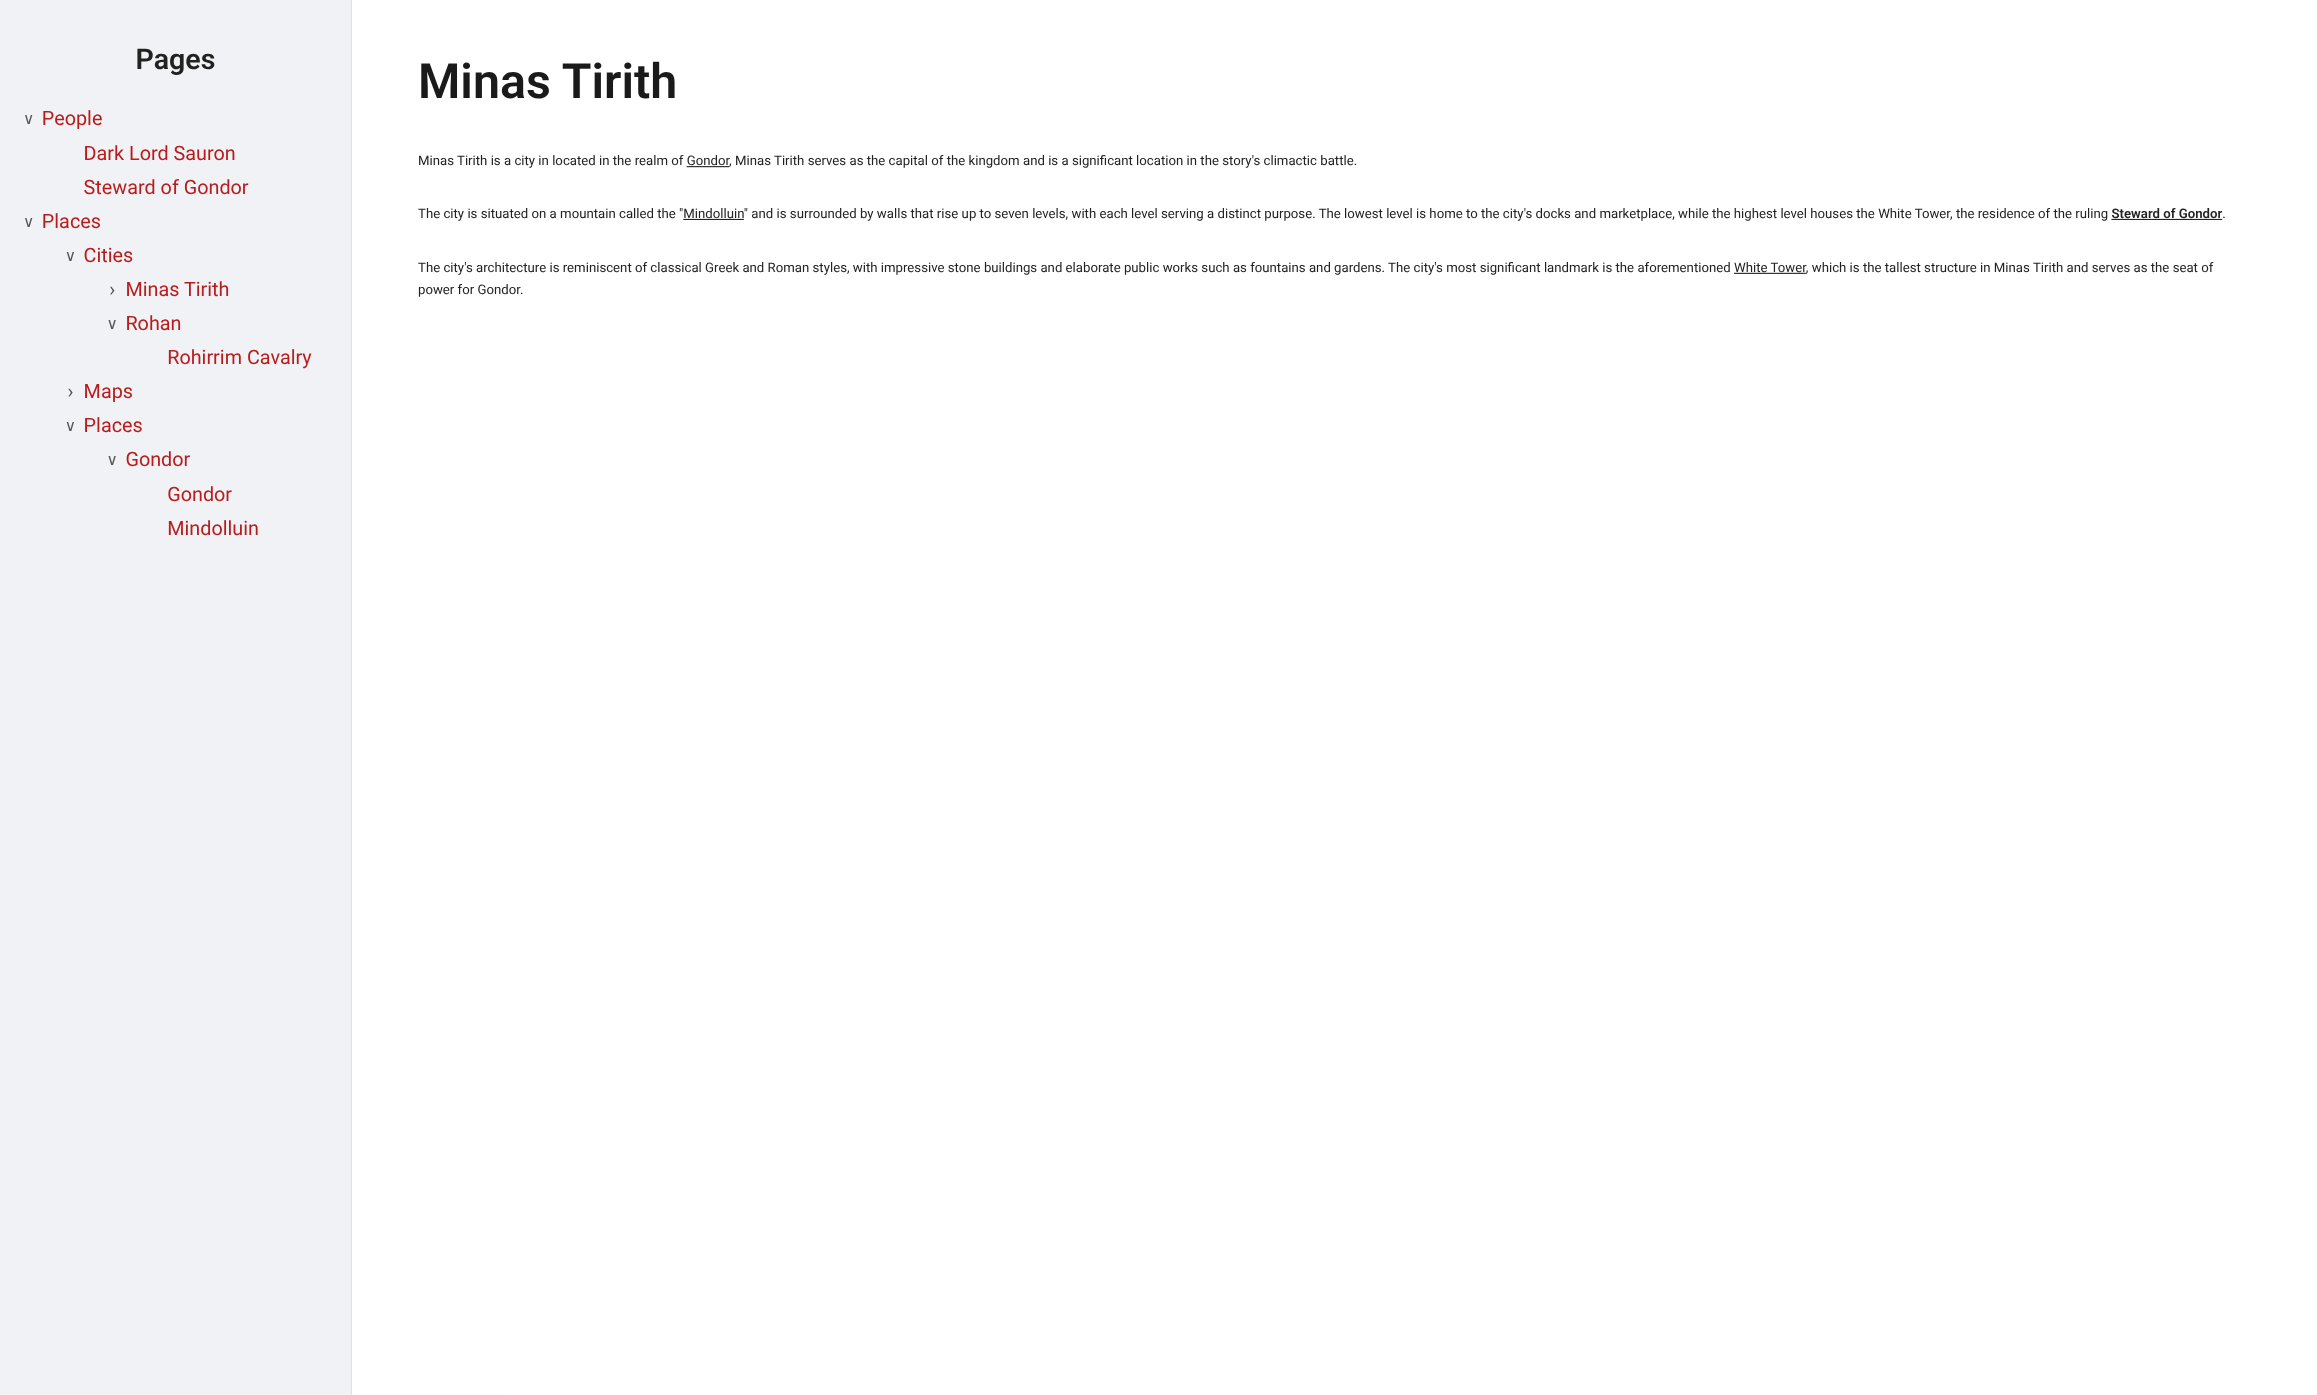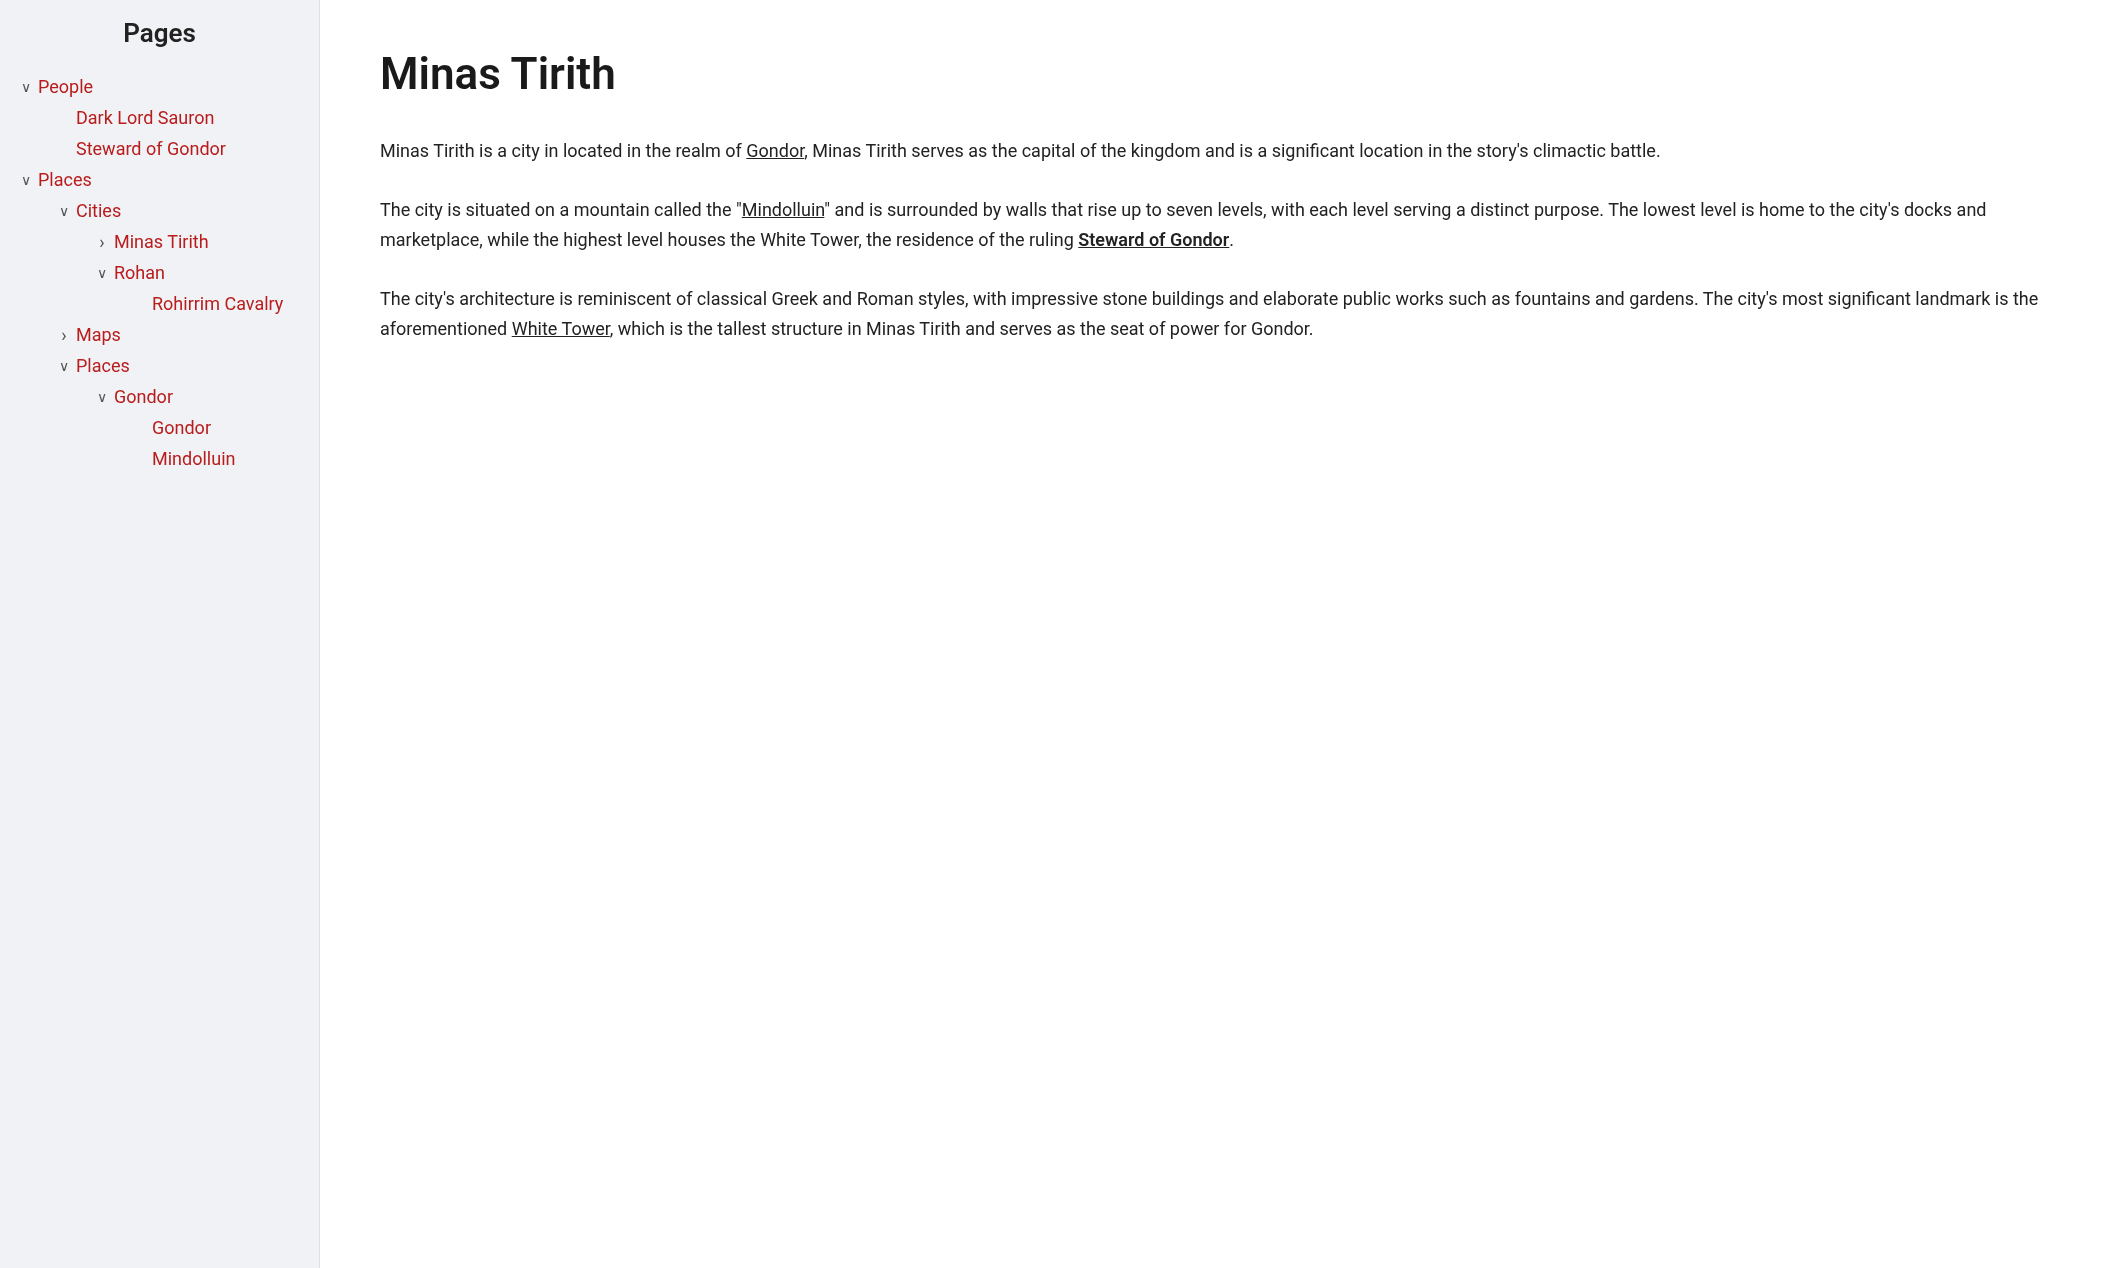--- a/index.html
+++ b/index.html
@@ -13,21 +13,21 @@
       background: #f0f2f5;
       display: flex;
       min-height: 100vh;
       font-size: 18px;
     }
 
     .sidebar {
       width: 320px;
       min-width: 320px;
       background: #f0f2f5;
-      padding: 18px 16px;
+      padding: 40px 16px;
       border-right: 1px solid #e0e0e0;
     }
 
     .sidebar-title {
       font-size: 26px;
       font-weight: 600;
       color: #222;
       text-align: center;
       margin-bottom: 24px;
     }
@@ -85,21 +85,21 @@
     }
 
     .page-title {
       font-size: 44px;
       font-weight: 600;
       color: #1a1a1a;
       margin-bottom: 36px;
     }
 
     .content-body p {
-      font-size: 18px;
+      font-size: 12px;
       line-height: 1.7;
       color: #222;
       margin-bottom: 28px;
     }
 
     .content-link {
       color: inherit;
       text-decoration: underline;
       font-weight: normal;
     }

